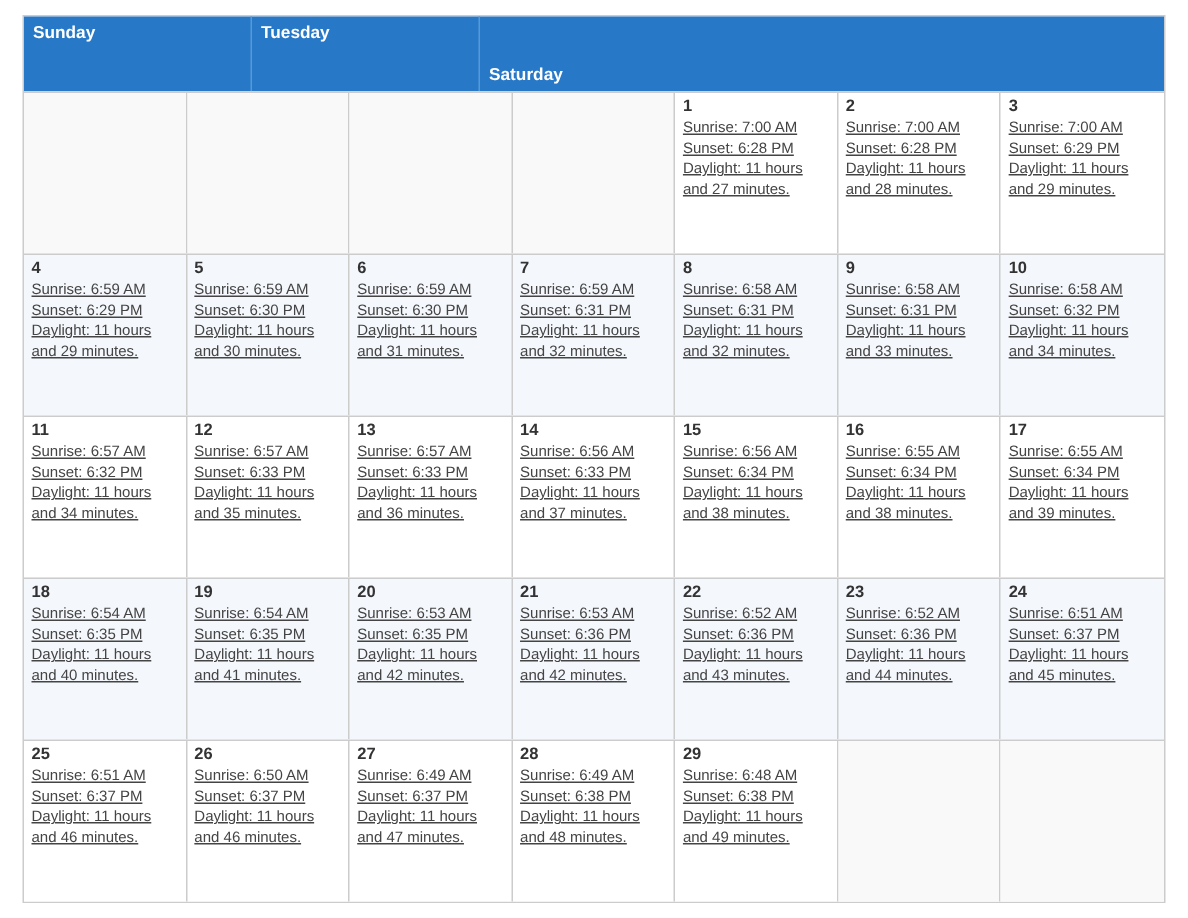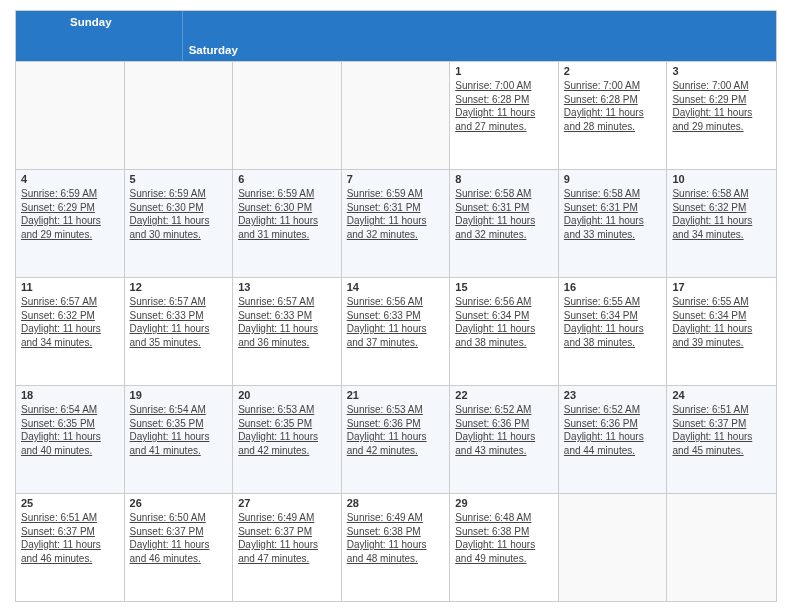--- a/index.html
+++ b/index.html
@@ -55,23 +55,22 @@
       color: #555;
     }
     .calendar {
       flex: 1;
       display: flex;
       flex-direction: column;
       border: 1px solid #ccc;
     }
     .cal-header {
       display: grid;
-      grid-template-columns: repeat(6, 1fr);
+      grid-template-columns: repeat(5, 1fr);
       background: #2878c8;
-      padding-left: 48px;
     }
     .cal-header-cell {
       color: #fff;
       font-size: 11.5px;
       font-weight: bold;
       padding: 5px 6px;
       border-right: 1px solid #5599d8;
     }
     .cal-header-cell:last-child { border-right: none; margin-top: 28px; }
     .cal-body {
@@ -112,20 +111,21 @@
     .row-odd { background: #f4f7fb; }
   </style>
 </head>
 <body>
 
 <div class="page">
 
   <div class="calendar">
     <div class="cal-header">
     <div class="cal-header-cell">Sunday</div>
+        <div class="cal-header-cell">Tuesday</div>
         <div class="cal-header-cell">Saturday</div>
       </div>
     <div class="cal-body">
     <div class="cal-row row-even">
           <div class="cal-cell empty"></div>
           <div class="cal-cell empty"></div>
           <div class="cal-cell empty"></div>
           <div class="cal-cell empty"></div>
           <div class="cal-cell">
             <div class="day-num">1</div>

